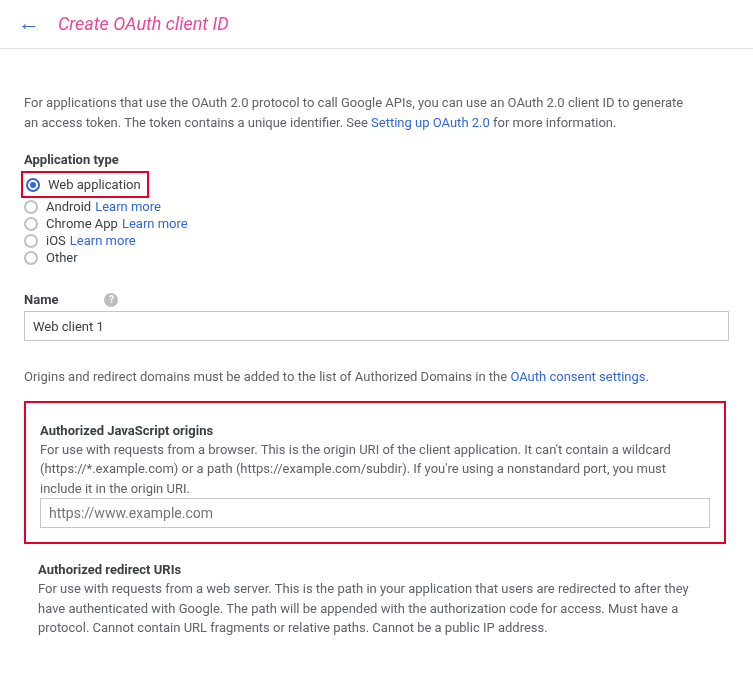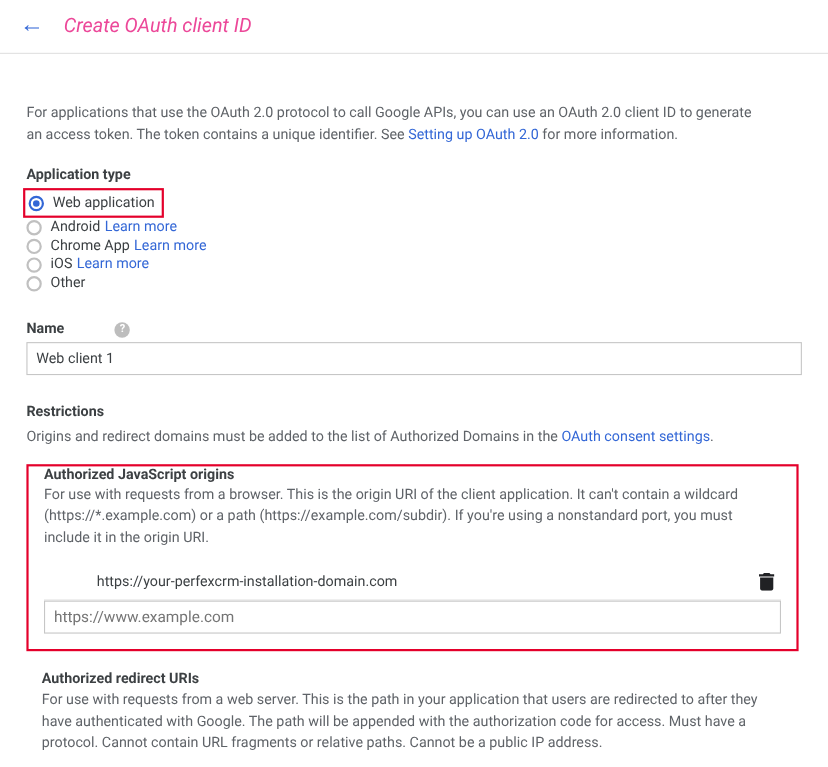--- a/index.html
+++ b/index.html
@@ -126,21 +126,21 @@
   .text-input::placeholder { color: #9e9e9e; }
   .restrictions {
     margin-top: 26px;
   }
   .sub-text {
     color: #5f6368;
     line-height: 1.5;
   }
   .origins-outer {
     border: 2px solid #e4002b;
-    padding: 0 14px 14px 14px;
+    padding: 20px 14px 14px 14px;
     margin-top: 14px;
     width: 702px;
     max-width: 100%;
   }
   .origins-title {
     font-weight: 700;
     color: #3c4043;
     margin-bottom: 2px;
   }
   .origin-value-row {
@@ -225,38 +225,29 @@
     </div>
   </div>
 
   <div class="name-row">
     <span class="section-label" style="margin-bottom:0">Name</span>
     <span class="help-icon">?</span>
   </div>
   <input class="text-input" value="Web client 1" style="">
 
   <div class="restrictions">
-    <div class="section-label">Restrictions</div>
     <div class="sub-text" style="margin-top:6px">
       <span>Origins and redirect domains must be added to the list of Authorized Domains in the </span><a class="link">OAuth consent settings</a><span>.</span>
     </div>
   </div>
 
   <div class="origins-outer">
     <div class="origins-title">Authorized JavaScript origins</div>
     <div class="sub-text">For use with requests from a browser. This is the origin URI of the client application. It can't contain a wildcard (https://*.example.com) or a path (https://example.com/subdir). If you're using a nonstandard port, you must include it in the origin URI.</div>
 
-    <div class="origin-value-row">
-      <span class="origin-value">https://your-perfexcrm-installation-domain.com</span>
-      <span class="trash-icon">
-        <svg width="14" height="16" viewBox="0 0 14 16">
-            <path fill="#202124" d="M1 14c0 1.1.9 2 2 2h8c1.1 0 2-.9 2-2V4H1v10zM14 1h-3.5L9.5 0h-5L3.5 1H0v2h14V1z"></path>
-          </svg>
-      </span>
-    </div>
 
     <input class="input-plain" placeholder="https://www.example.com" style="">
   </div>
 
   <div class="redirect-section">
     <div class="origins-title">Authorized redirect URIs</div>
     <div class="sub-text">For use with requests from a web server. This is the path in your application that users are redirected to after they have authenticated with Google. The path will be appended with the authorization code for access. Must have a protocol. Cannot contain URL fragments or relative paths. Cannot be a public IP address.</div>
 
   </div>
 

